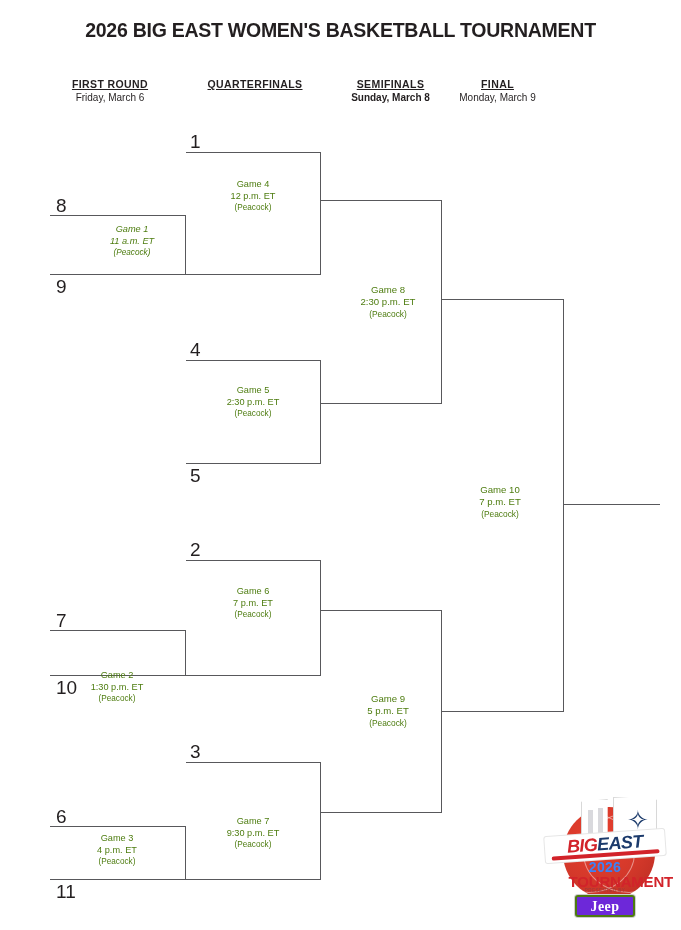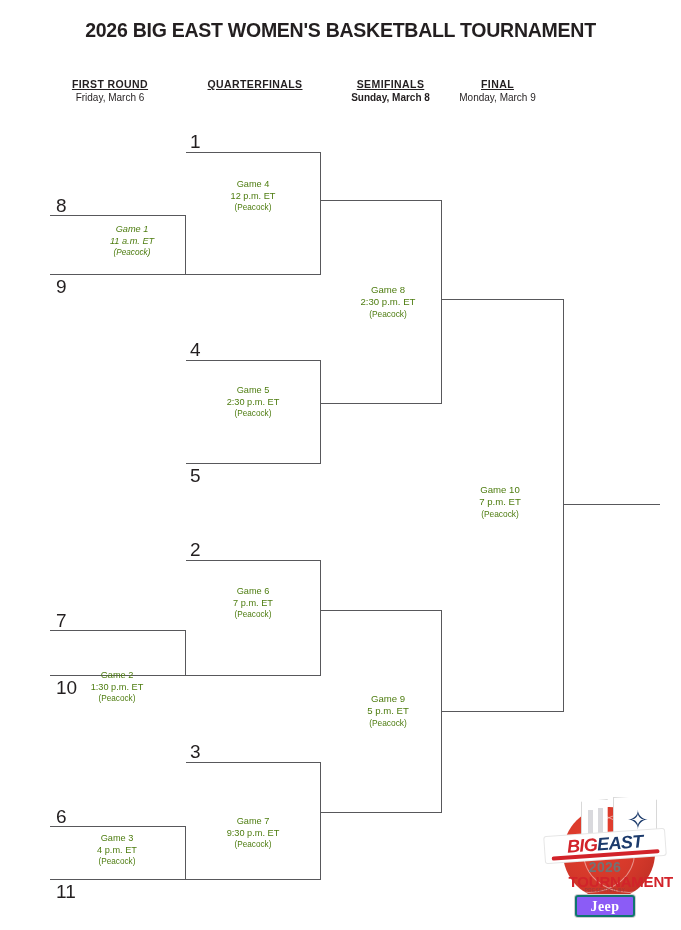--- a/index.html
+++ b/index.html
@@ -193,21 +193,21 @@
     background: #d2232a;
     border-radius: 2px;
   }
   .logo-2026 {
     position: absolute;
     left: 0; top: 74px; width: 136px;
     text-align: center;
     font-family: "Liberation Sans Narrow", "Liberation Sans", sans-serif;
     font-weight: bold;
     font-size: 14px;
-    color: #737373;
+    color: #3b82f6;
     letter-spacing: 0.3px;
   }
   .logo-tourn {
     position: absolute;
     left: 0; top: 88px; width: 136px;
     text-align: right;
     font-family: "Liberation Sans Narrow", "Liberation Sans", sans-serif;
     font-weight: bold;
     font-size: 15px;
     color: #d2232a;
@@ -218,22 +218,22 @@
     left: 0; top: 103px; width: 136px;
     text-align: center;
     font-size: 4.6px;
     color: #9a3b3b;
     letter-spacing: 0.4px;
   }
   .logo-jeep {
     position: absolute;
     left: 38px; top: 110px;
     width: 60px; height: 22px;
-    background: #8b5cf6;
-    border: 2px solid #0f766e;
+    background: #6d28d9;
+    border: 2px solid #4d7c0f;
     border-radius: 3px;
     box-shadow: 0 0 0 1px #cfcfcf;
   }
   .jeep-text {
     position: absolute;
     left: 0; top: 2px; width: 56px;
     text-align: center;
     font-family: "Liberation Serif", serif;
     font-weight: bold;
     font-size: 14px;

